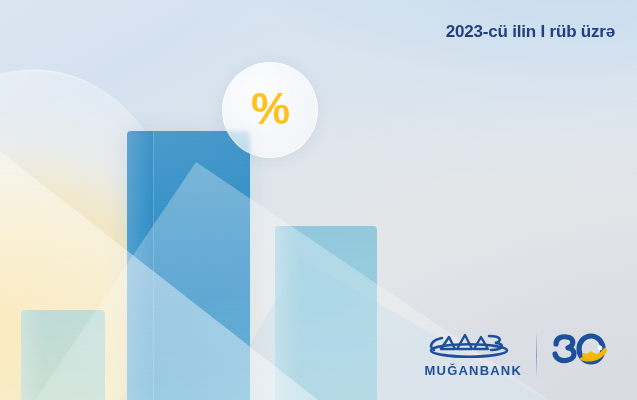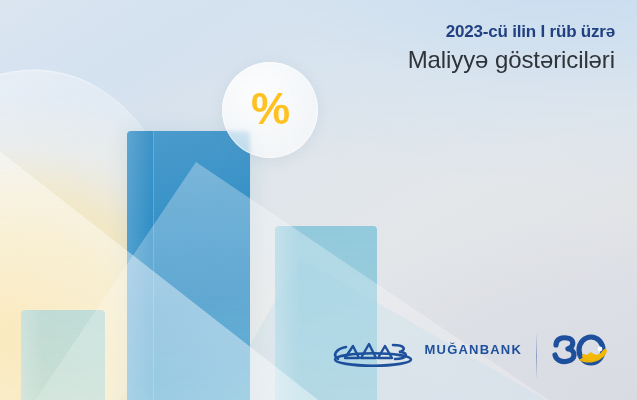--- a/index.html
+++ b/index.html
@@ -158,21 +158,21 @@
     letter-spacing:-0.1px; line-height:1.3;
     white-space:nowrap; margin-top:2px;
   }
 
   
   #logo-lockup{
     position:absolute; right:24px; bottom:22px;
     display:flex; align-items:center; gap:14px;
     z-index:6;
   }
-  #brand-block{ display:flex; flex-direction:row; align-items:flex-start; }
+  #brand-block{ display:flex; flex-direction:column; align-items:center; }
   #brand-wordmark{
     font-size:13px; font-weight:700; color:#1c4f9c;
     letter-spacing:1.2px; margin-top:1px;
   }
   #logo-divider{
     width:1px; height:44px;
     background:linear-gradient(180deg, rgba(40,80,150,0.05), rgba(40,80,150,0.45), rgba(40,80,150,0.05));
   }
   #anniversary-badge{ position:relative; display:block; }
 
@@ -215,21 +215,20 @@
 
   <div class="sweep"></div>
   <div class="sweep2"></div>
 
   <div id="pct-badge">
     <span id="pct-symbol">%</span>
   </div>
 
   <div id="headline">
     <div id="title-line-1">2023-cü ilin I rüb üzrə</div>
-    <div id="title-line-2">Maliyyə göstəriciləri</div>
   </div>
 
   <div id="logo-lockup">
 
     <div id="brand-block">
       <svg width="96" height="30" viewBox="0 0 96 30">
 
         <path d="M16 17 L24 5 L30 17 Z" fill="none" stroke="#1c4f9c" stroke-width="2.4" stroke-linejoin="round"></path>
         <path d="M32 17 L40 3 L47 17 Z" fill="none" stroke="#1c4f9c" stroke-width="2.4" stroke-linejoin="round"></path>
         <path d="M49 17 L56 5 L63 17 Z" fill="none" stroke="#1c4f9c" stroke-width="2.4" stroke-linejoin="round"></path>

